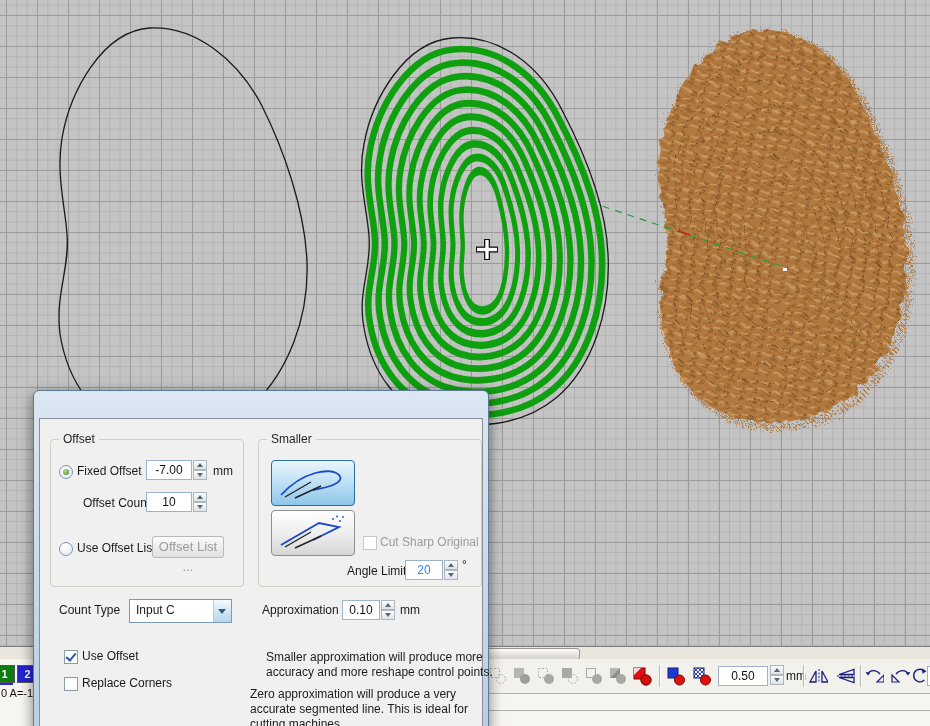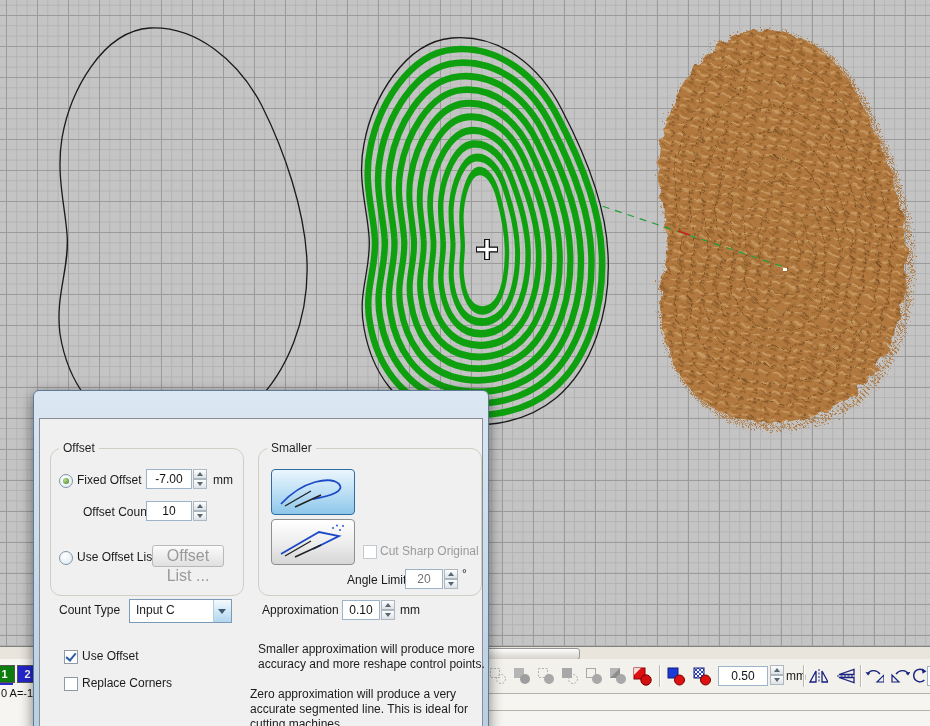--- a/index.html
+++ b/index.html
@@ -41,44 +41,44 @@
   
   .dialog{position:absolute;left:33px;top:390px;width:454px;height:340px;z-index:5;
     border:1px solid #5f7a96;border-radius:6px 6px 0 0;
     background:linear-gradient(#dbe7f2,#b9cfe2);
     box-shadow:0 4px 14px rgba(0,0,0,.5);}
   .dlg-title{position:absolute;left:0;top:0;right:0;height:27px;border-radius:5px 5px 0 0;
     background:linear-gradient(#f6fafd,#d8e6f2 55%,#cfdfee);overflow:hidden;}
   .dlg-title .tint{position:absolute;inset:0;background:radial-gradient(ellipse at 90% 45%,rgba(70,165,70,.45),rgba(70,165,70,0) 55%);}
   .dlg-title .txt{position:absolute;left:12px;top:6px;font-size:12px;color:#111;}
   .dlg-client{position:absolute;left:5px;right:5px;top:27px;bottom:0;background:#f0f0f0;border:1px solid #8a8d95;}
-  .group{position:absolute;border:1px solid #cfcfc4;border-radius:11px;margin-top:9px;}
+  .group{position:absolute;border:1px solid #cfcfc4;border-radius:4px;}
   .group>.glabel{position:absolute;left:8px;top:-8px;background:#f0f0f0;padding:0 4px;color:#1f1f1f;}
   .rb{position:absolute;width:12px;height:12px;border:1px solid #7e96a8;border-radius:50%;
     background:radial-gradient(circle at 35% 30%,#ffffff,#dce8f1);}
   .rb.sel::after{content:"";position:absolute;left:3px;top:3px;width:6px;height:6px;border-radius:50%;
     background:radial-gradient(circle at 35% 35%,#b8e28a,#3d7a1c);}
   .cb{position:absolute;width:12px;height:12px;border:1px solid #8e9aa4;background:#fff;}
   .cb.checked::after{content:"";position:absolute;left:3px;top:0px;width:4px;height:8px;
     border-right:2px solid #2a5ca8;border-bottom:2px solid #2a5ca8;transform:rotate(40deg);}
   .cb.disabled{border-color:#c2cad0;}
   .lbl{position:absolute;white-space:nowrap;}
   .lbl.dis{color:#9b9b9b;}
   .txt{position:absolute;height:18px;border:1px solid #9cb3c9;background:#fff;font:12px "Liberation Sans",sans-serif;
     text-align:center;padding:0;color:#111;}
-  .txt.dis{color:#737373;}
+  .txt.dis{color:#3b82f6;}
   .spin{position:absolute;width:14px;height:20px;}
   .spin i{position:absolute;left:0;width:12px;height:8px;border:1px solid #aeb6bf;
     background:linear-gradient(#fdfdfd,#dde2e8);}
   .spin i.up{top:0;} .spin i.dn{top:10px;}
   .spin i::after{content:"";position:absolute;left:3px;border-left:3px solid transparent;border-right:3px solid transparent;}
   .spin i.up::after{top:2px;border-bottom:4px solid #57676f;}
   .spin i.dn::after{top:2px;border-top:4px solid #57676f;}
   .btn{position:absolute;border:1px solid #b9b9b9;border-radius:3px;color:#9a9a9a;text-align:center;
-    background:linear-gradient(#fbfbfb,#ececec 55%,#e0e0e0);font-size:16px;}
+    background:linear-gradient(#fbfbfb,#ececec 55%,#e0e0e0);font-size:13px;}
   .cornerbtn{position:absolute;width:82px;height:44px;border-radius:4px;display:flex;align-items:center;justify-content:center;}
   .cornerbtn.sel{border:1px solid #2c6da4;background:linear-gradient(#eaf6fd,#c2e2f6 45%,#8ec6ea);}
   .cornerbtn.unsel{border:1px solid #8f8f8f;background:linear-gradient(#ffffff,#ececec 55%,#d6d6d6);}
   .combo{position:absolute;height:22px;border:1px solid #7a9ab8;background:#fff;}
   .combo .val{position:absolute;left:6px;top:3px;}
   .combo .arrowbtn{position:absolute;right:0;top:0;bottom:0;width:17px;border-left:1px solid #b5cddf;
     background:linear-gradient(#f4fafd,#cfe6f5 55%,#b2d6ee);}
   .combo .arrowbtn::after{content:"";position:absolute;left:4px;top:9px;border-left:4px solid transparent;
     border-right:4px solid transparent;border-top:5px solid #3c5a74;}
   .para{position:absolute;width:234px;line-height:15px;color:#1c1c1c;}
@@ -366,16 +366,16 @@
         <i class="up"></i>
         <i class="dn"></i>
       </span>
     <span class="lbl" style="left:360px;top:184px;">mm</span>
 
     <span class="cb checked" style="left:24px;top:231px;"></span>
     <span class="lbl" style="left:42px;top:230px;">Use Offset</span>
     <span class="cb" style="left:24px;top:258px;"></span>
     <span class="lbl" style="left:42px;top:257px;">Replace Corners</span>
 
-    <p class="para" style="left:210px;top:215px;margin:8px;">Smaller approximation will produce more accuracy and more reshape control points.</p>
+    <p class="para" style="left:210px;top:215px;margin:16px;">Smaller approximation will produce more accuracy and more reshape control points.</p>
     <p class="para" style="left:210px;top:268px;margin:0;">Zero approximation will produce a very accurate segmented line. This is ideal for cutting machines.</p>
   </div>
 </div>
 
 </body></html>

